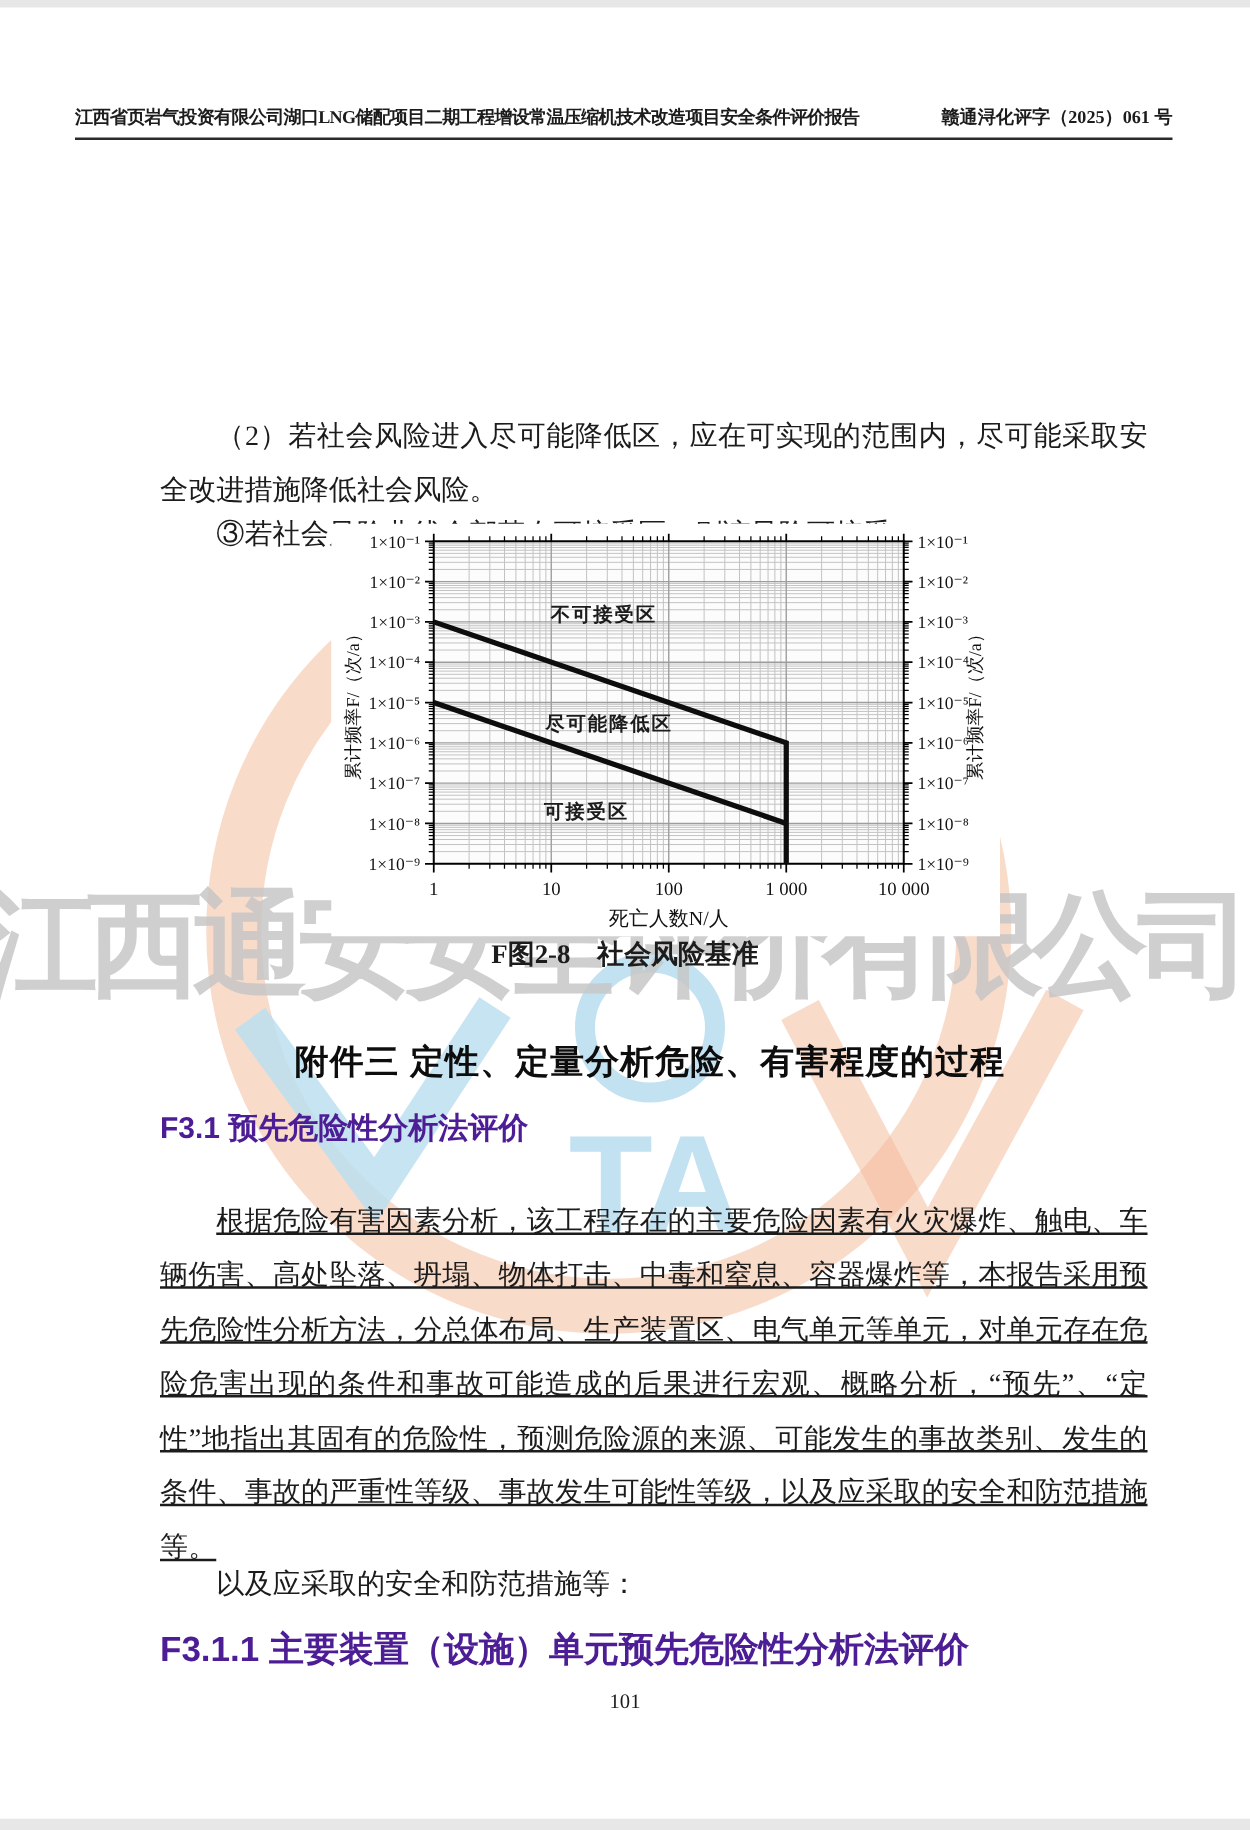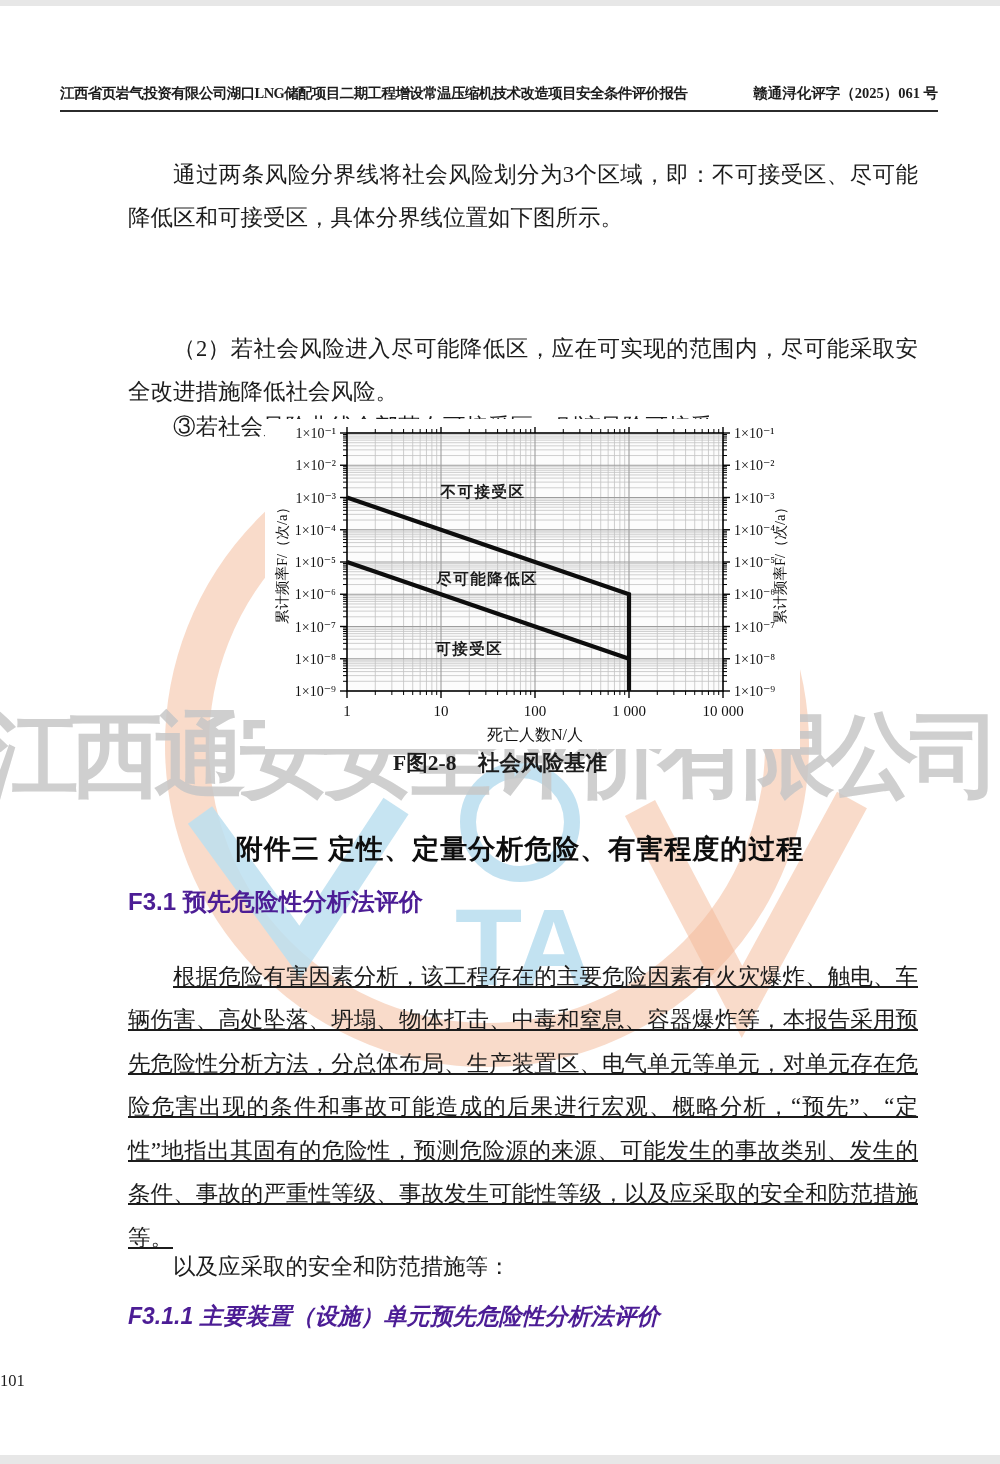--- a/index.html
+++ b/index.html
@@ -42,25 +42,24 @@
     position:absolute;top:831px;left:20px;width:1000px;text-align:center;
     font-family:"Liberation Sans","DejaVu Sans",sans-serif;
     font-size:27px;font-weight:bold;color:#0d0d0d;letter-spacing:1px;
   }
   .h-sub{
     position:absolute;left:128px;
     font-family:"Liberation Sans","DejaVu Sans",sans-serif;
     font-weight:bold;color:#4c1d95;
   }
   .h-f31{top:886px;font-size:24px;}
-  .h-f311{top:1301px;font-size:23px;font-style:italic;}
+  .h-f311{top:1301px;font-size:28px;}
   .pagenum{
-    position:absolute;top:1351px;left:0;width:1000px;
+    position:absolute;top:1351px;left:0;width:1000px;text-align:center;
     font-size:16.5px;
-    margin-top:20px;
   }
 </style>
 </head>
 <body>
 
 <div class="page">
 
   <div class="scan-edge" style="top:0;height:6px;"></div>
   <div class="scan-edge" style="bottom:0;height:9px;"></div>
 
@@ -75,21 +74,20 @@
     <div class="wm-text">江西通安安全评价有限公司</div>
   </div>
 
   <div class="content">
 
     <div class="header">
       <span style="letter-spacing:-0.6px;">江西省页岩气投资有限公司湖口LNG储配项目二期工程增设常温压缩机技术改造项目安全条件评价报告</span>
       <span>赣通浔化评字（2025）061 号</span>
     </div>
 
-    <p class="para" style="top:130px;">通过两条风险分界线将社会风险划分为3个区域，即：不可接受区、尽可能降低区和可接受区，具体分界线位置如下图所示。</p>
     <p class="para" style="top:304px;">（2）若社会风险进入尽可能降低区，应在可实现的范围内，尽可能采取安全改进措施降低社会风险。</p>
     <p class="para" style="top:382px;">③若社会风险曲线全部落在可接受区，则该风险可接受。</p>
 
     <div class="figure">
       <svg id="chart-svg" width="535" height="330" viewBox="0 0 535 330">
           <rect x="82" y="14" width="376" height="258" fill="#fcfcfc"></rect>
           <line x1="110.29681959241424" y1="14" x2="110.29681959241424" y2="272" stroke="#c3c3c3" stroke-width="0.8"></line>
           <line x1="126.84939794364827" y1="14" x2="126.84939794364827" y2="272" stroke="#c3c3c3" stroke-width="0.8"></line>
           <line x1="138.59363918482848" y1="14" x2="138.59363918482848" y2="272" stroke="#c3c3c3" stroke-width="0.8"></line>
           <line x1="147.70318040758576" y1="14" x2="147.70318040758576" y2="272" stroke="#c3c3c3" stroke-width="0.8"></line>

